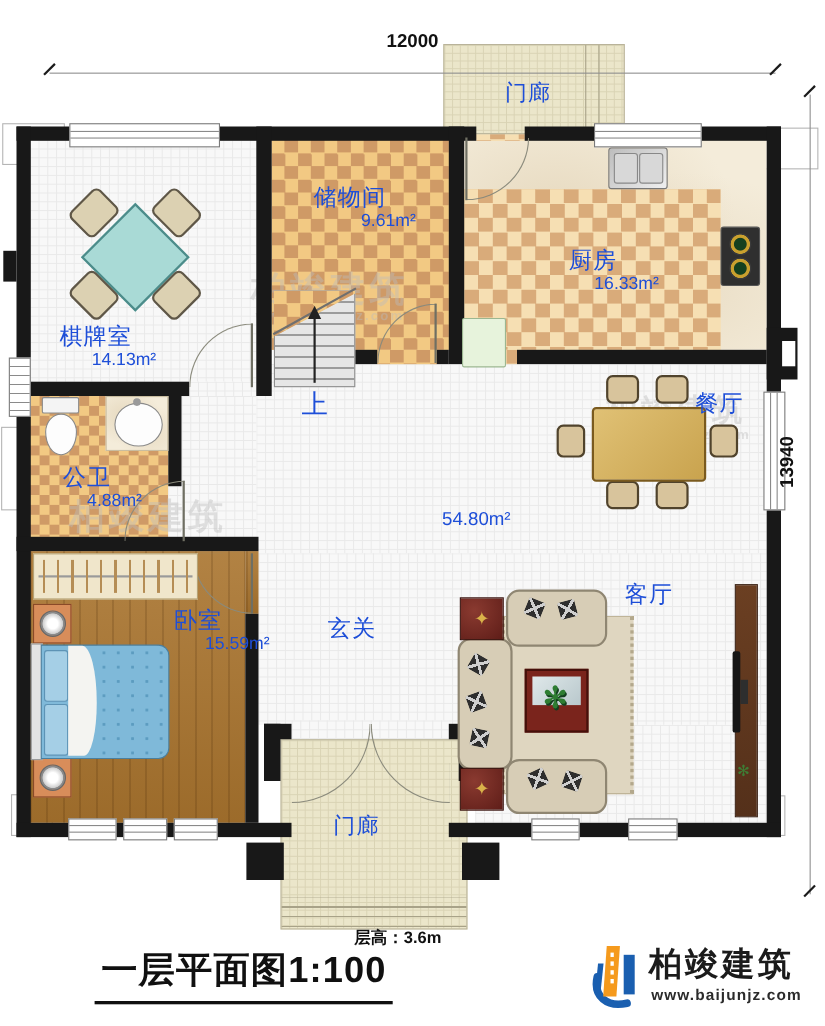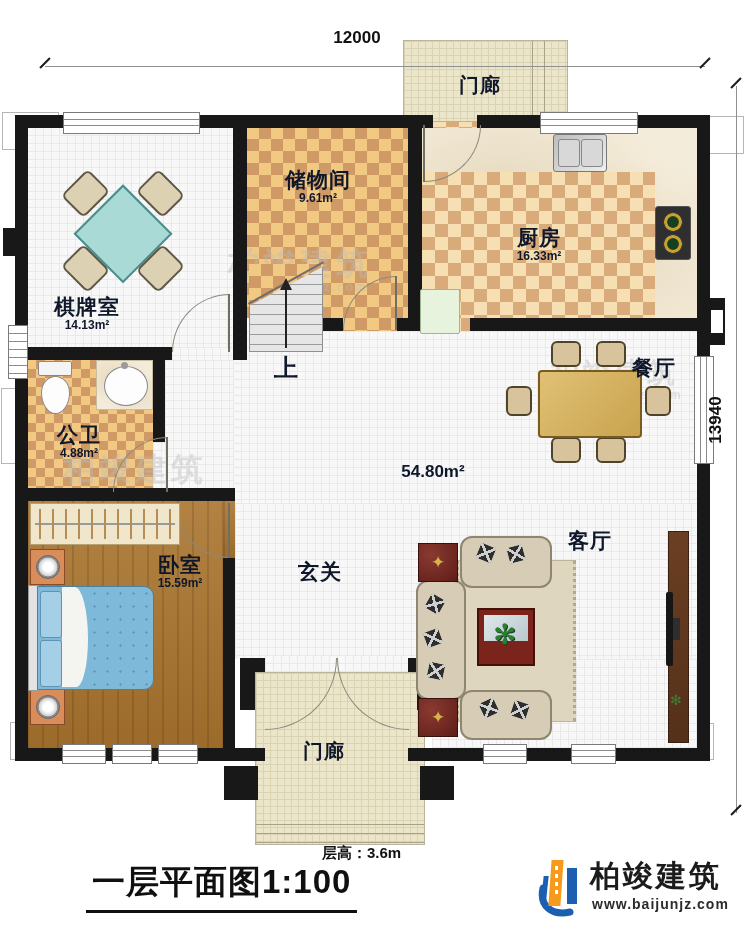--- a/index.html
+++ b/index.html
@@ -28,23 +28,23 @@
   .arc-br{border-bottom:1.5px solid #8a8a7c;border-right:1.5px solid #8a8a7c;border-bottom-right-radius:100% 100%;}
   .leaf{background:#6f6f63;}
   
   .stairs{background:#dedede;background-image:repeating-linear-gradient(180deg,#e6e6e6 0 9px,#9c9c9c 9px 10px);border:1px solid #8f8f8f;box-sizing:border-box;}
   
   .chair{position:absolute;background:#dcd1b2;border:2px solid #5f5747;border-radius:6px;box-sizing:border-box;}
   .chair-dark{background:#d8c49c;border:2px solid #50432c;}
   .pillow{position:absolute;background:#2e2e2e;background-image:linear-gradient(45deg,transparent 44%,#cfcfcf 44% 56%,transparent 56%),linear-gradient(-45deg,transparent 44%,#cfcfcf 44% 56%,transparent 56%);border-radius:2px;}
   .sofa{position:absolute;background:#d7cdb6;border:2px solid #8f8672;border-radius:12px;box-sizing:border-box;}
   
-  .rlabel{position:absolute;font-weight:bold;color:#0f172a;text-align:center;line-height:1.15;}
+  .rlabel{position:absolute;font-weight:normal;color:#1d4ed8;text-align:center;line-height:1.15;}
   .rname{font-size:21px;letter-spacing:1px;}
-  .rarea{font-size:12px;}
+  .rarea{font-size:16px;text-align:right;}
   .wm{position:absolute;color:#bcbcbc;opacity:.42;font-weight:bold;text-align:center;pointer-events:none;line-height:1.1;}
   .wm .wm-big{font-size:32px;letter-spacing:4px;}
   .wm .wm-url{font-size:12px;letter-spacing:2px;}
   .dimline{background:#8f8f8f;}
   .tick{position:absolute;width:14px;height:2px;background:#1b1b1b;transform:rotate(-45deg);}
   .dimtext{position:absolute;font-weight:bold;font-size:17px;color:#111;text-align:center;}
   
   .f-title{position:absolute;font-size:33px;font-weight:bold;color:#101010;border-bottom:3px solid #101010;padding:0 6px 5px 6px;letter-spacing:1px;}
   .f-stats{position:absolute;font-size:15px;font-weight:600;color:#101010;line-height:23px;}
   .logo-name{position:absolute;font-size:30px;font-weight:bold;color:#1b1b1b;letter-spacing:3px;}
@@ -267,21 +267,21 @@
   <div class="rlabel" style="left:558px;top:529px;width:64px;">
     <div class="rname">客厅</div>
   </div>
   <div class="rlabel" style="left:291px;top:740px;width:66px;">
     <div class="rname" style="font-size:20px;">门廊</div>
   </div>
 
   <div class="abs dimline" style="left:45px;top:66px;width:660px;height:1px;"></div>
   <div class="tick" style="left:38px;top:62px;"></div>
   <div class="tick" style="left:698px;top:62px;"></div>
-  <div class="dimtext" style="left:302px;top:28px;width:110px;">12000</div>
+  <div class="dimtext" style="left:320px;top:28px;width:110px;">12000</div>
   <div class="abs dimline" style="left:736px;top:86px;width:1px;height:727px;"></div>
   <div class="tick" style="left:729px;top:82px;"></div>
   <div class="tick" style="left:729px;top:809px;"></div>
   <div class="dimtext" style="left:676px;top:410px;width:80px;transform:rotate(-90deg);">13940</div>
 
   <div class="f-title" style="left:86px;top:860px;">一层平面图1:100</div>
   <div class="f-stats" style="left:322px;top:841px;">
     <div>层高：3.6m</div>
   </div>
   <svg class="abs" style="left:536px;top:854px;" width="48" height="64" viewBox="0 0 48 64">

